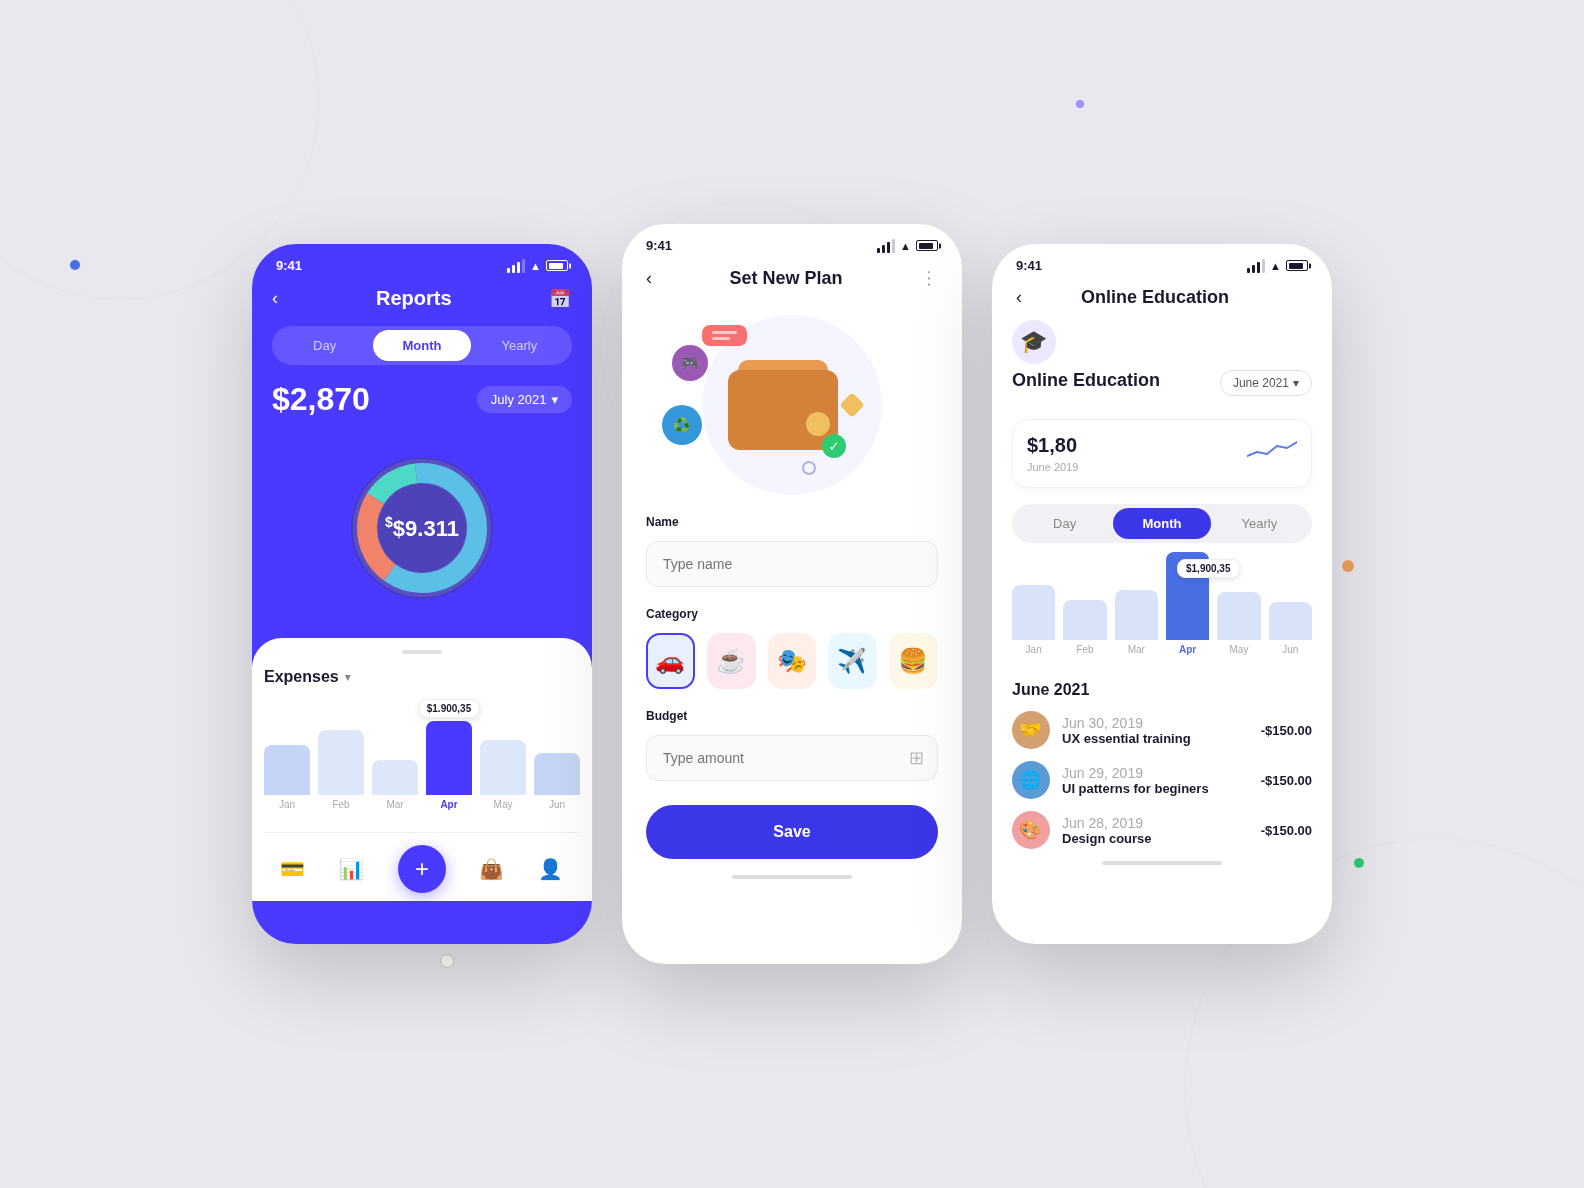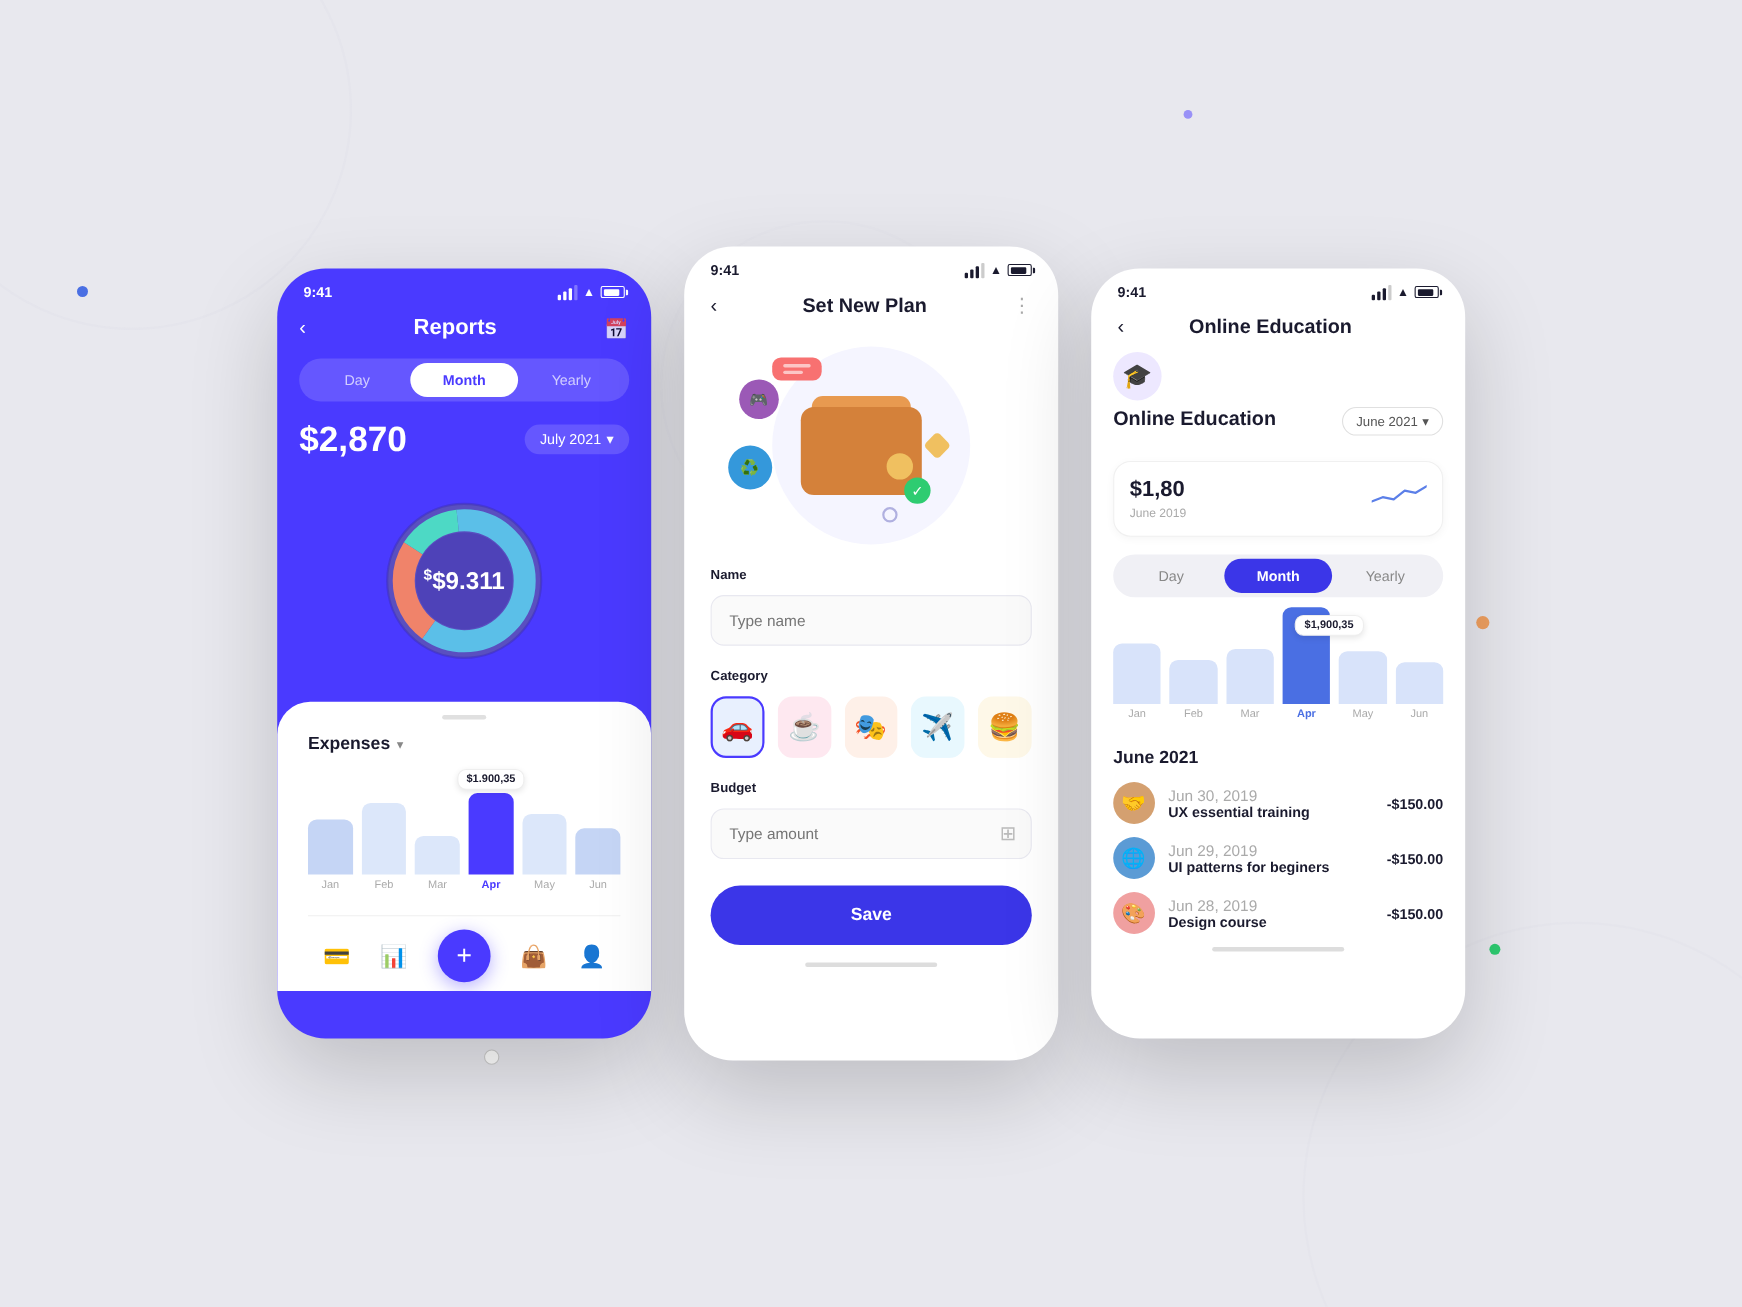--- a/index.html
+++ b/index.html
@@ -210,21 +210,21 @@
       font-size: 22px;
       font-weight: 700;
     }
     .donut-center sup { font-size: 14px; }
 
     
     .p1-bottom {
       flex: 1;
       background: #fff;
       border-radius: 30px 30px 0 0;
-      padding: 12px 28px 0;
+      padding: 12px 12px 0;
       overflow: hidden;
     }
     .p1-bottom-handle {
       width: 40px;
       height: 4px;
       background: #e0e0e0;
       border-radius: 2px;
       margin: 0 auto 14px;
     }
     .p1-expenses-row {

